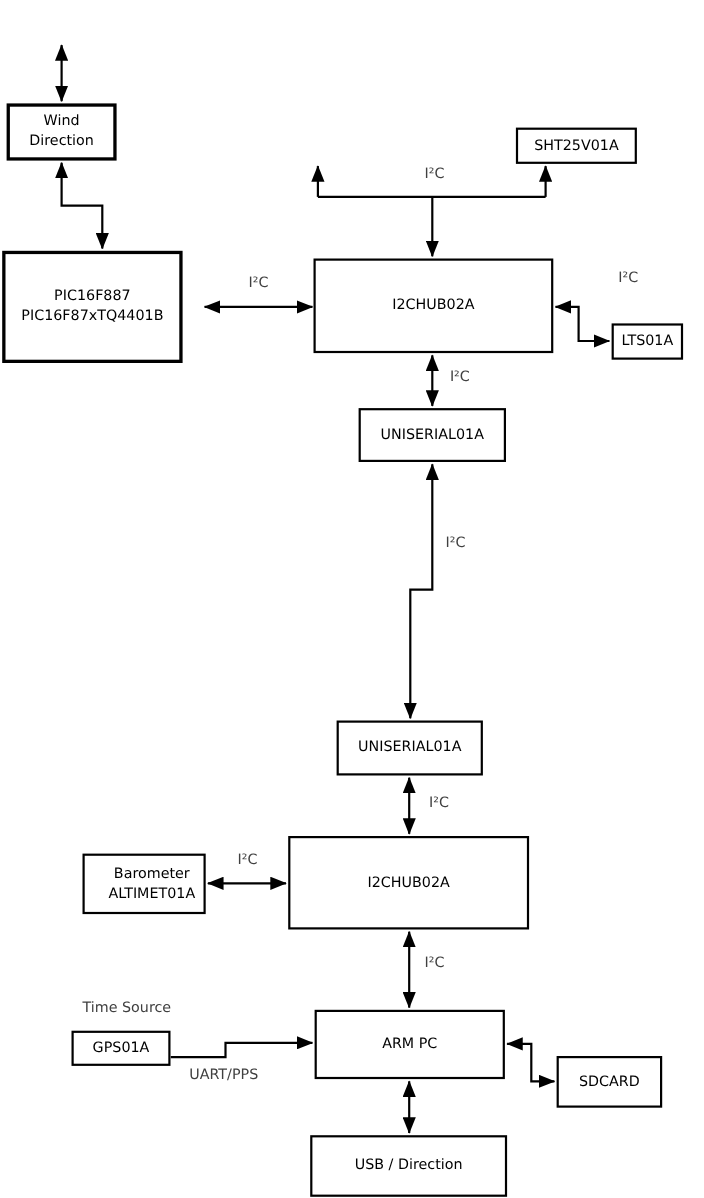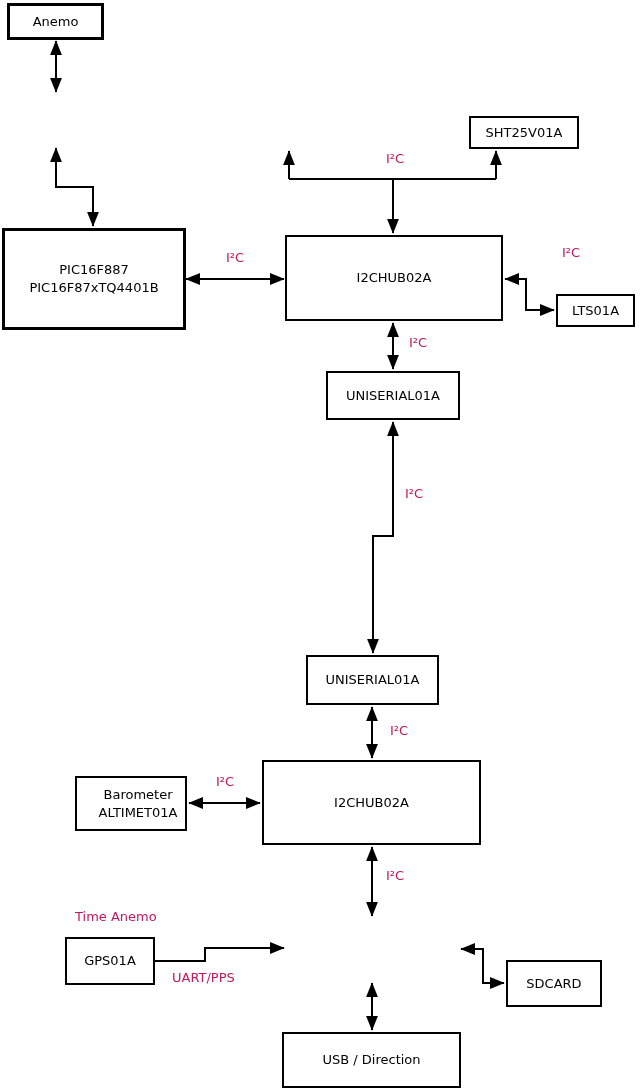--- a/index.html
+++ b/index.html
@@ -33,21 +33,21 @@
     text-align: center;
     white-space: pre-line;
     font-size: 13px;
     line-height: 1.35;
     color: #000000;
   }
   .node.heavy { border-width: 3px; }
   .lbl {
     position: absolute;
     font-size: 13px;
-    color: #be185d;
+    color: #404040;
     white-space: nowrap;
   }
 </style>
 </head>
 <body>
 
 <div class="diagram">
 
   <svg class="edges" width="640" height="1089" viewBox="0 0 640 1089" xmlns="http://www.w3.org/2000/svg">
     <defs>
@@ -108,44 +108,46 @@
 
     <g>
       <polyline points="461,949 483,949 483,983 504,983" fill="none" stroke="#000" stroke-width="2" marker-start="url(#mS)" marker-end="url(#mE)"></polyline>
     </g>
 
     <g>
       <polyline points="372,983 372,1030" fill="none" stroke="#000" stroke-width="2" marker-start="url(#mS)" marker-end="url(#mE)"></polyline>
     </g>
   </svg>
 
-  <div class="node heavy" style="left:7px; top:3px; width:97px; height:37px;">Anemo</div>
 
+  <div class="node heavy" style="left:6px; top:94px; width:100px; height:52px;">Wind
+Direction</div>
 
-  <div class="node heavy" style="left:2px; top:228px; width:184px; height:102px;">PIC16F887
+  <div class="node heavy" style="left:2px; top:228px; width:164px; height:102px;">PIC16F887
 PIC16F87xTQ4401B</div>
 
 
   <div class="node" style="left:441px; top:116px; width:110px; height:33px;margin-left:28px;">SHT25V01A</div>
 
   <div class="node" style="left:285px; top:235px; width:218px; height:86px;">I2CHUB02A</div>
 
-  <div class="node" style="left:556px; top:294px; width:79px; height:33px;">LTS01A</div>
+  <div class="node" style="left:556px; top:294px; width:65px; height:33px;">LTS01A</div>
 
   <div class="node" style="left:326px; top:371px; width:134px; height:49px;">UNISERIAL01A</div>
 
   <div class="node" style="left:306px; top:655px; width:133px; height:50px;">UNISERIAL01A</div>
 
   <div class="node" style="left:75px; top:776px; width:112px; height:55px;padding-left:14px;">Barometer
 ALTIMET01A</div>
 
   <div class="node" style="left:262px; top:760px; width:219px; height:85px;">I2CHUB02A</div>
 
+  <div class="node" style="left:286px; top:918px; width:173px; height:63px;">ARM PC</div>
 
-  <div class="node" style="left:65px; top:937px; width:90px; height:48px;">GPS01A</div>
+  <div class="node" style="left:65px; top:937px; width:90px; height:32px;">GPS01A</div>
 
   <div class="node" style="left:506px; top:960px; width:96px; height:47px;">SDCARD</div>
 
   <div class="node" style="left:282px; top:1032px; width:179px; height:56px;">USB / Direction</div>
 
   <span class="lbl" style="left:386px; top:151px;">I²C</span>
 
   <span class="lbl" style="left:226px; top:250px;">I²C</span>
 
   <span class="lbl" style="left:562px; top:245px;">I²C</span>
@@ -153,17 +155,17 @@
   <span class="lbl" style="left:409px; top:335px;">I²C</span>
 
   <span class="lbl" style="left:405px; top:486px;">I²C</span>
 
   <span class="lbl" style="left:390px; top:723px;">I²C</span>
 
   <span class="lbl" style="left:216px; top:774px;">I²C</span>
 
   <span class="lbl" style="left:386px; top:868px;">I²C</span>
 
-  <span class="lbl" style="left:75px; top:909px;">Time Anemo</span>
+  <span class="lbl" style="left:75px; top:909px;">Time Source</span>
 
   <span class="lbl" style="left:172px; top:970px;">UART/PPS</span>
 
 </div>
 
 </body></html>

